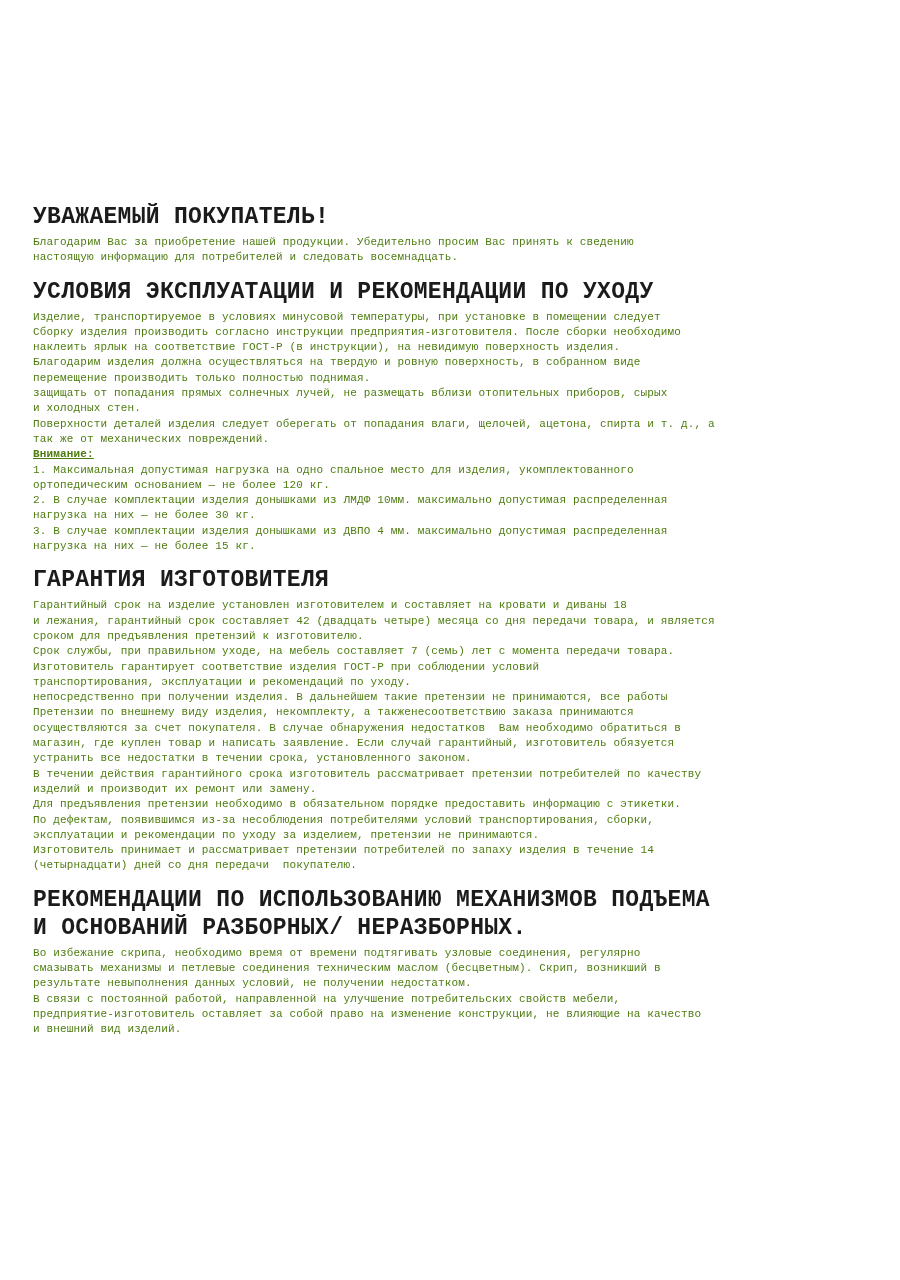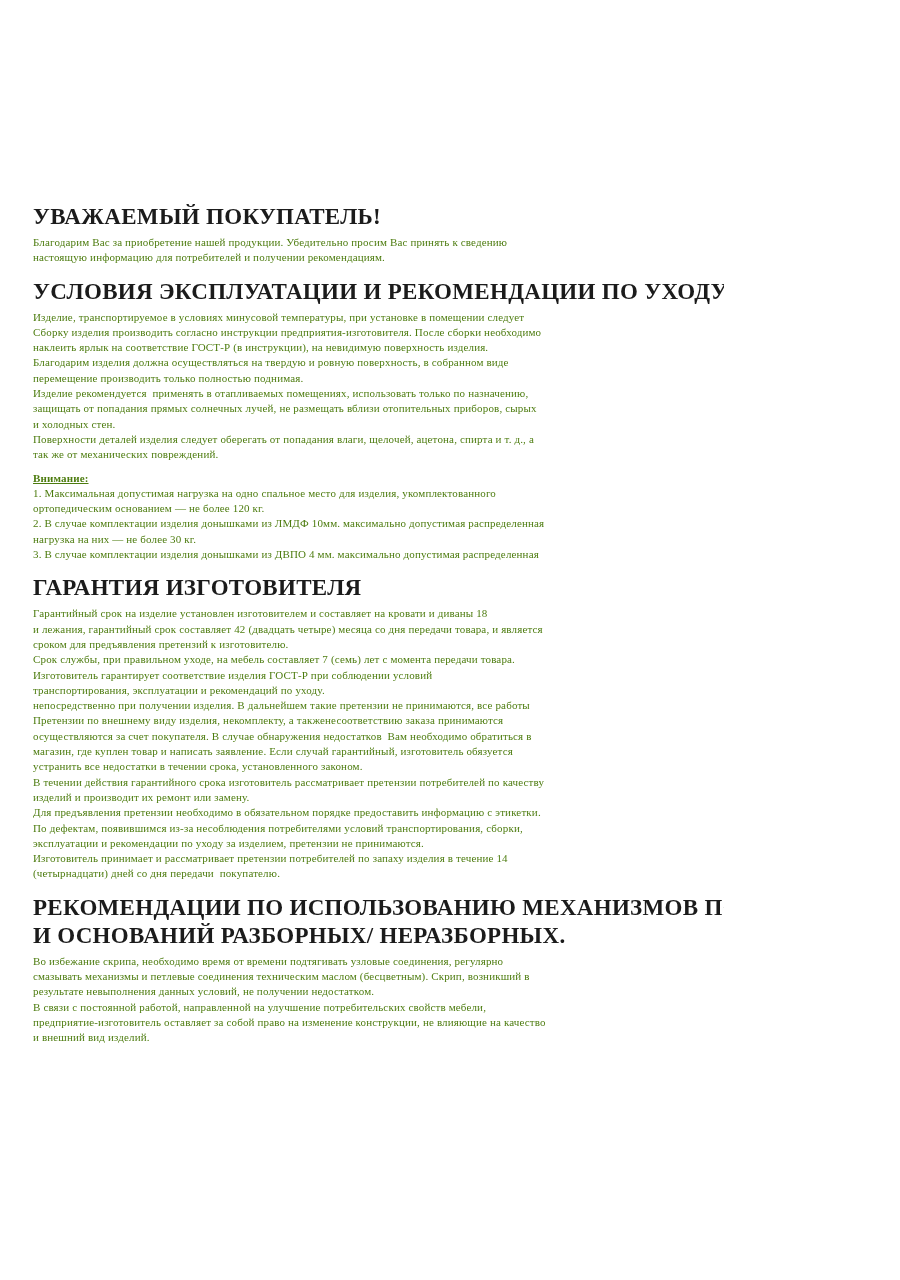--- a/index.html
+++ b/index.html
@@ -4,21 +4,21 @@
 <style>
   html, body { margin: 0; padding: 0; background: #ffffff; }
   .page {
     position: relative;
     width: 724px;
     height: 1280px;
     box-sizing: border-box;
     background: #ffffff;
     padding: 203px 30px 0 33px;
     overflow: hidden;
-    font-family: Liberation Serif, serif;
+    font-family: Liberation Mono, monospace;
     color: #1b1b1b;
   }
   .doc-section { margin: 0; padding: 0; }
   .heading {
     margin: 12px 0 4px 0;
     font-size: 23px;
     font-weight: bold;
     line-height: 28px;
     letter-spacing: 0.3px;
     color: #1b1b1b;
@@ -28,59 +28,58 @@
   .body-line {
     font-size: 11px;
     line-height: 15.3px;
     letter-spacing: 0.15px;
     white-space: pre;
     color: #4d7c0f;
   }
   .body-line.bold-underline {
     font-weight: bold;
     text-decoration: underline;
-    margin-top: 8px;
   }
 </style>
 </head>
 <body>
 
 <div class="page">
 
   <section class="doc-section">
     <h2 class="heading">
       <span class="heading-line">УВАЖАЕМЫЙ ПОКУПАТЕЛЬ!</span>
     </h2>
     <div class="section-body">
         <div class="body-line">Благодарим Вас за приобретение нашей продукции. Убедительно просим Вас принять к сведению</div>
-        <div class="body-line">настоящую информацию для потребителей и получении рекомендациям.</div>
+        <div class="body-line">настоящую информацию для потребителей и следовать восемнадцать.</div>
       </div>
   </section>
 
   <section class="doc-section">
     <h2 class="heading">
       <span class="heading-line">УСЛОВИЯ ЭКСПЛУАТАЦИИ И РЕКОМЕНДАЦИИ ПО УХОДУ</span>
     </h2>
     <div class="section-body">
         <div class="body-line">Изделие, транспортируемое в условиях минусовой температуры, при установке в помещении следует</div>
         <div class="body-line">Сборку изделия производить согласно инструкции предприятия-изготовителя. После сборки необходимо</div>
         <div class="body-line">наклеить ярлык на соответствие ГОСТ-Р (в инструкции), на невидимую поверхность изделия.</div>
         <div class="body-line">Благодарим изделия должна осуществляться на твердую и ровную поверхность, в собранном виде</div>
         <div class="body-line">перемещение производить только полностью поднимая.</div>
-        <div class="body-line">Изделие рекомендуется  применять в отапливаемых помещениях, использовать только по назначению,</div>
         <div class="body-line">защищать от попадания прямых солнечных лучей, не размещать вблизи отопительных приборов, сырых</div>
         <div class="body-line">и холодных стен.</div>
         <div class="body-line">Поверхности деталей изделия следует оберегать от попадания влаги, щелочей, ацетона, спирта и т. д., а</div>
         <div class="body-line">так же от механических повреждений.</div>
         <div class="body-line bold-underline">Внимание:</div>
         <div class="body-line">1. Максимальная допустимая нагрузка на одно спальное место для изделия, укомплектованного</div>
         <div class="body-line">ортопедическим основанием — не более 120 кг.</div>
         <div class="body-line">2. В случае комплектации изделия донышками из ЛМДФ 10мм. максимально допустимая распределенная</div>
         <div class="body-line">нагрузка на них — не более 30 кг.</div>
         <div class="body-line">3. В случае комплектации изделия донышками из ДВПО 4 мм. максимально допустимая распределенная</div>
+        <div class="body-line">нагрузка на них — не более 15 кг.</div>
       </div>
   </section>
 
   <section class="doc-section">
     <h2 class="heading">
       <span class="heading-line">ГАРАНТИЯ ИЗГОТОВИТЕЛЯ</span>
     </h2>
     <div class="section-body">
         <div class="body-line">Гарантийный срок на изделие установлен изготовителем и составляет на кровати и диваны 18</div>
         <div class="body-line">и лежания, гарантийный срок составляет 42 (двадцать четыре) месяца со дня передачи товара, и является</div>

